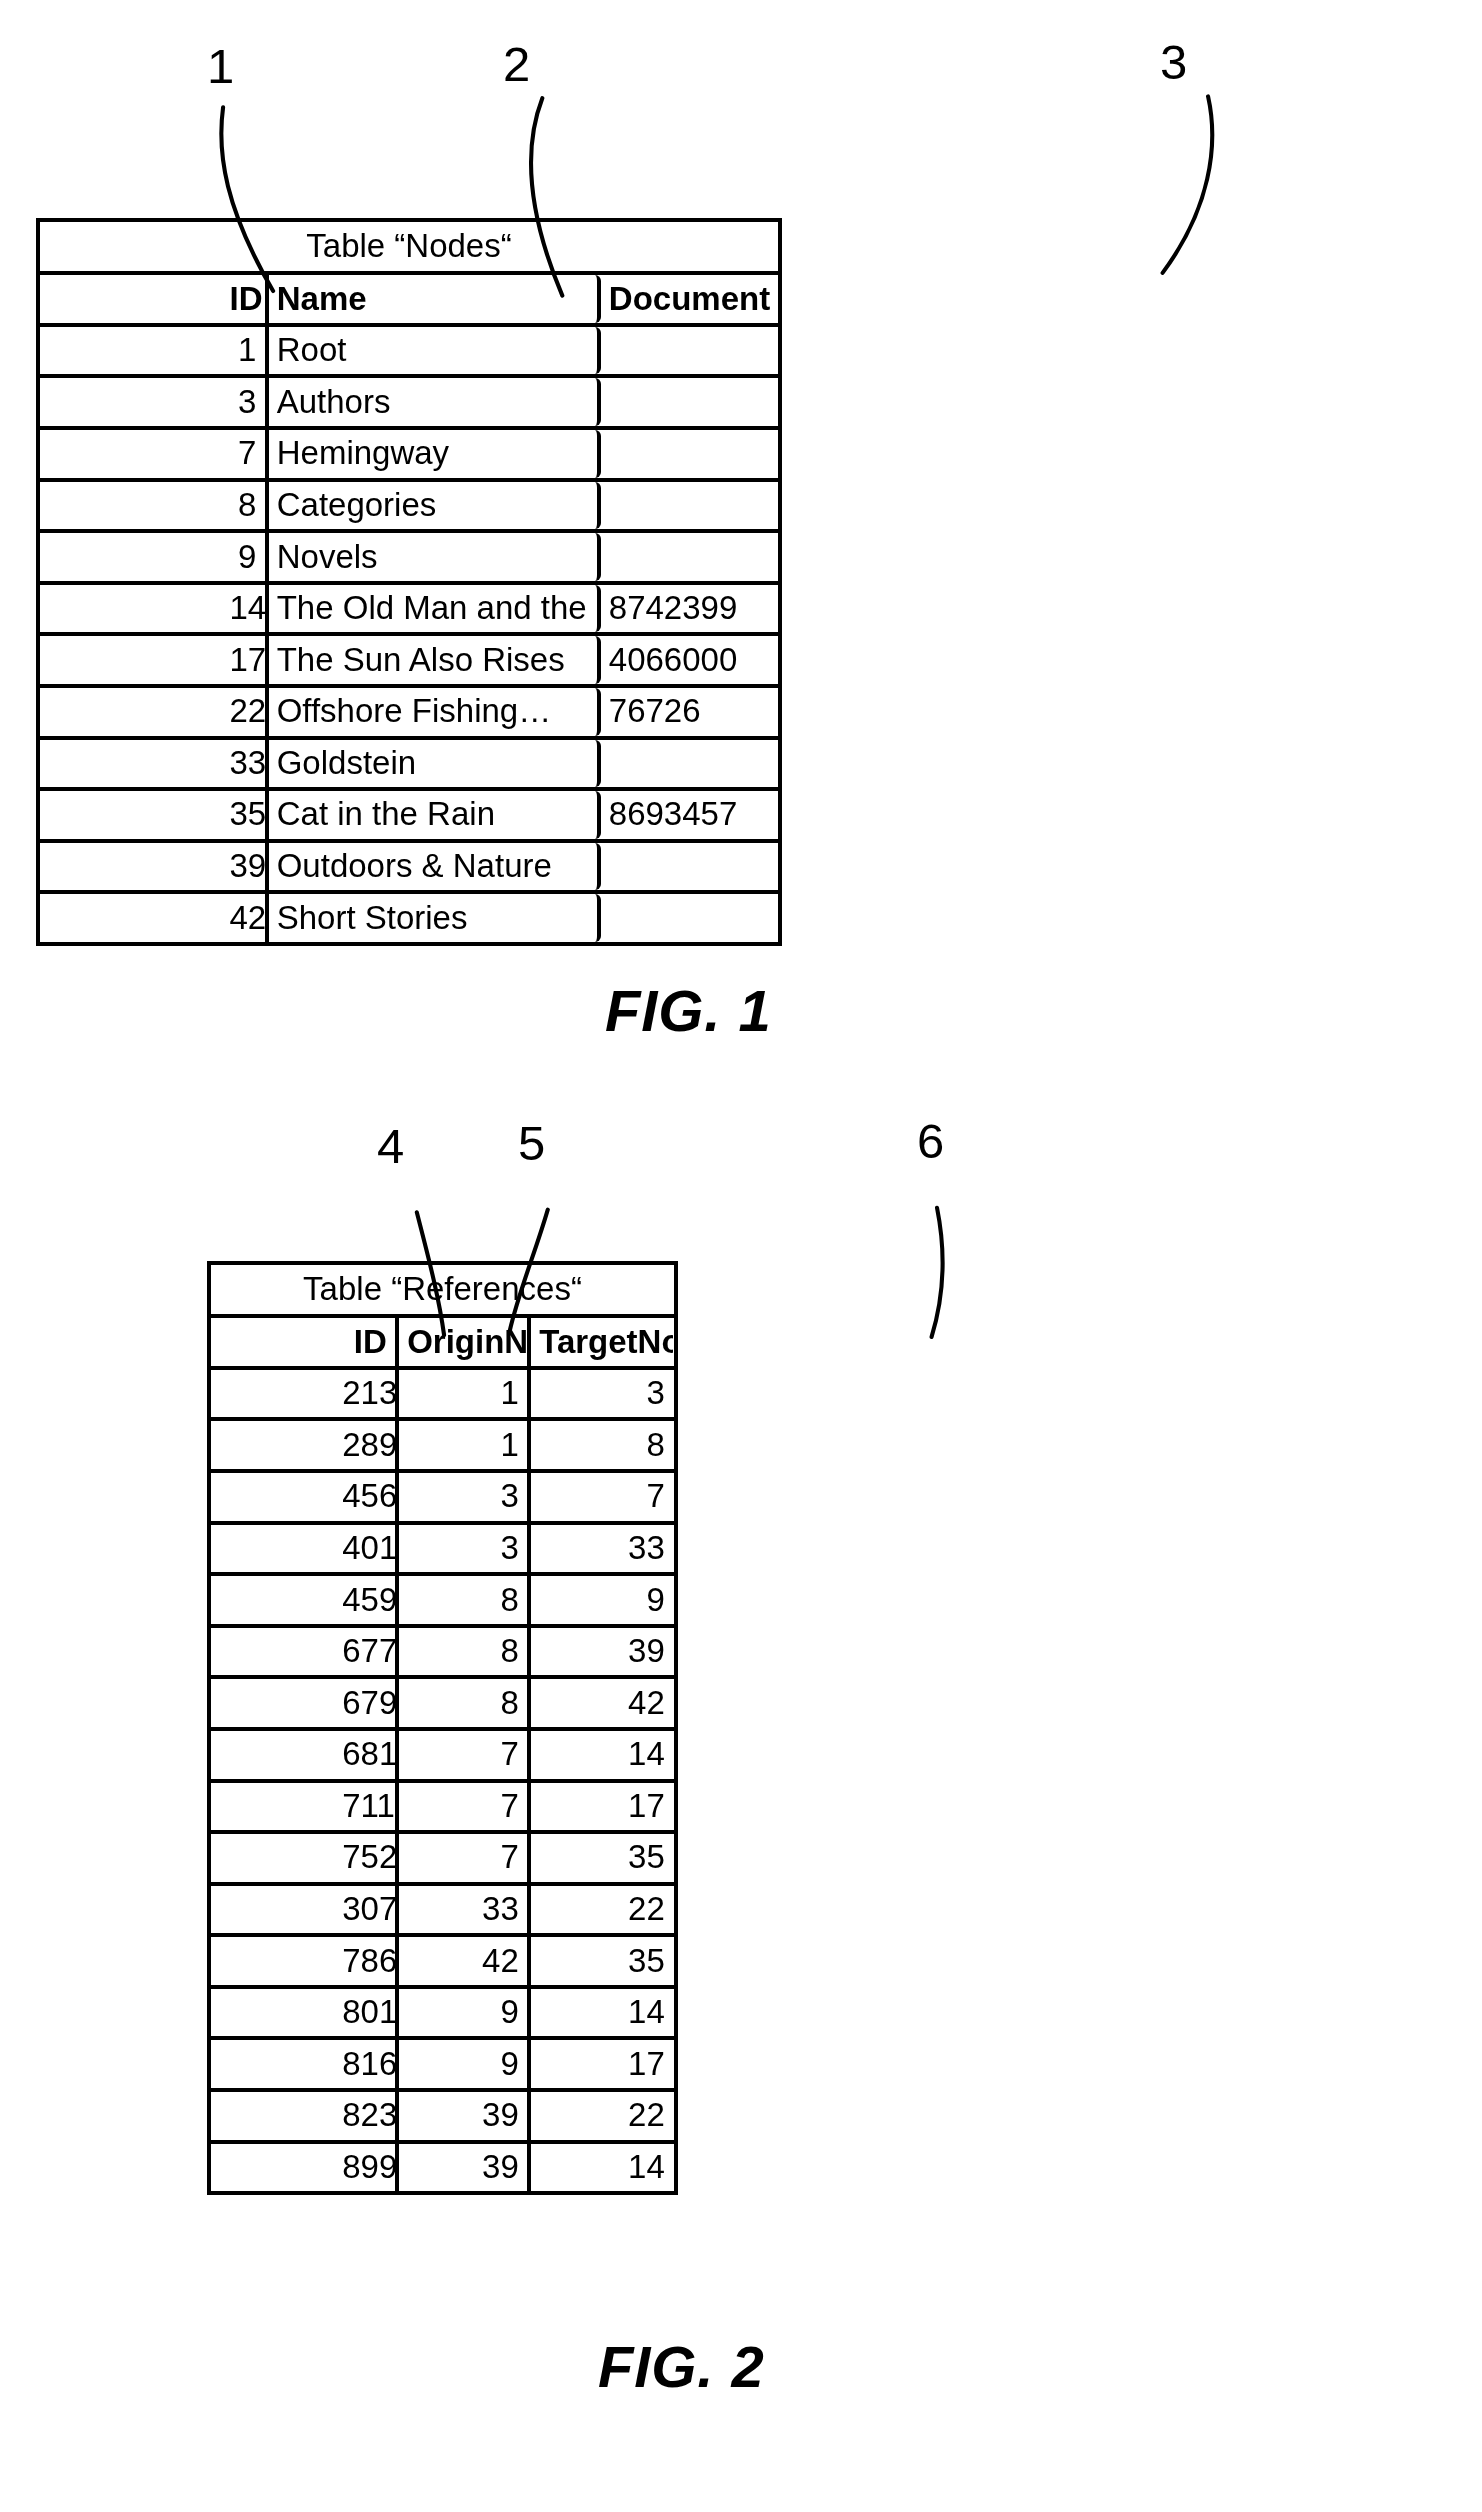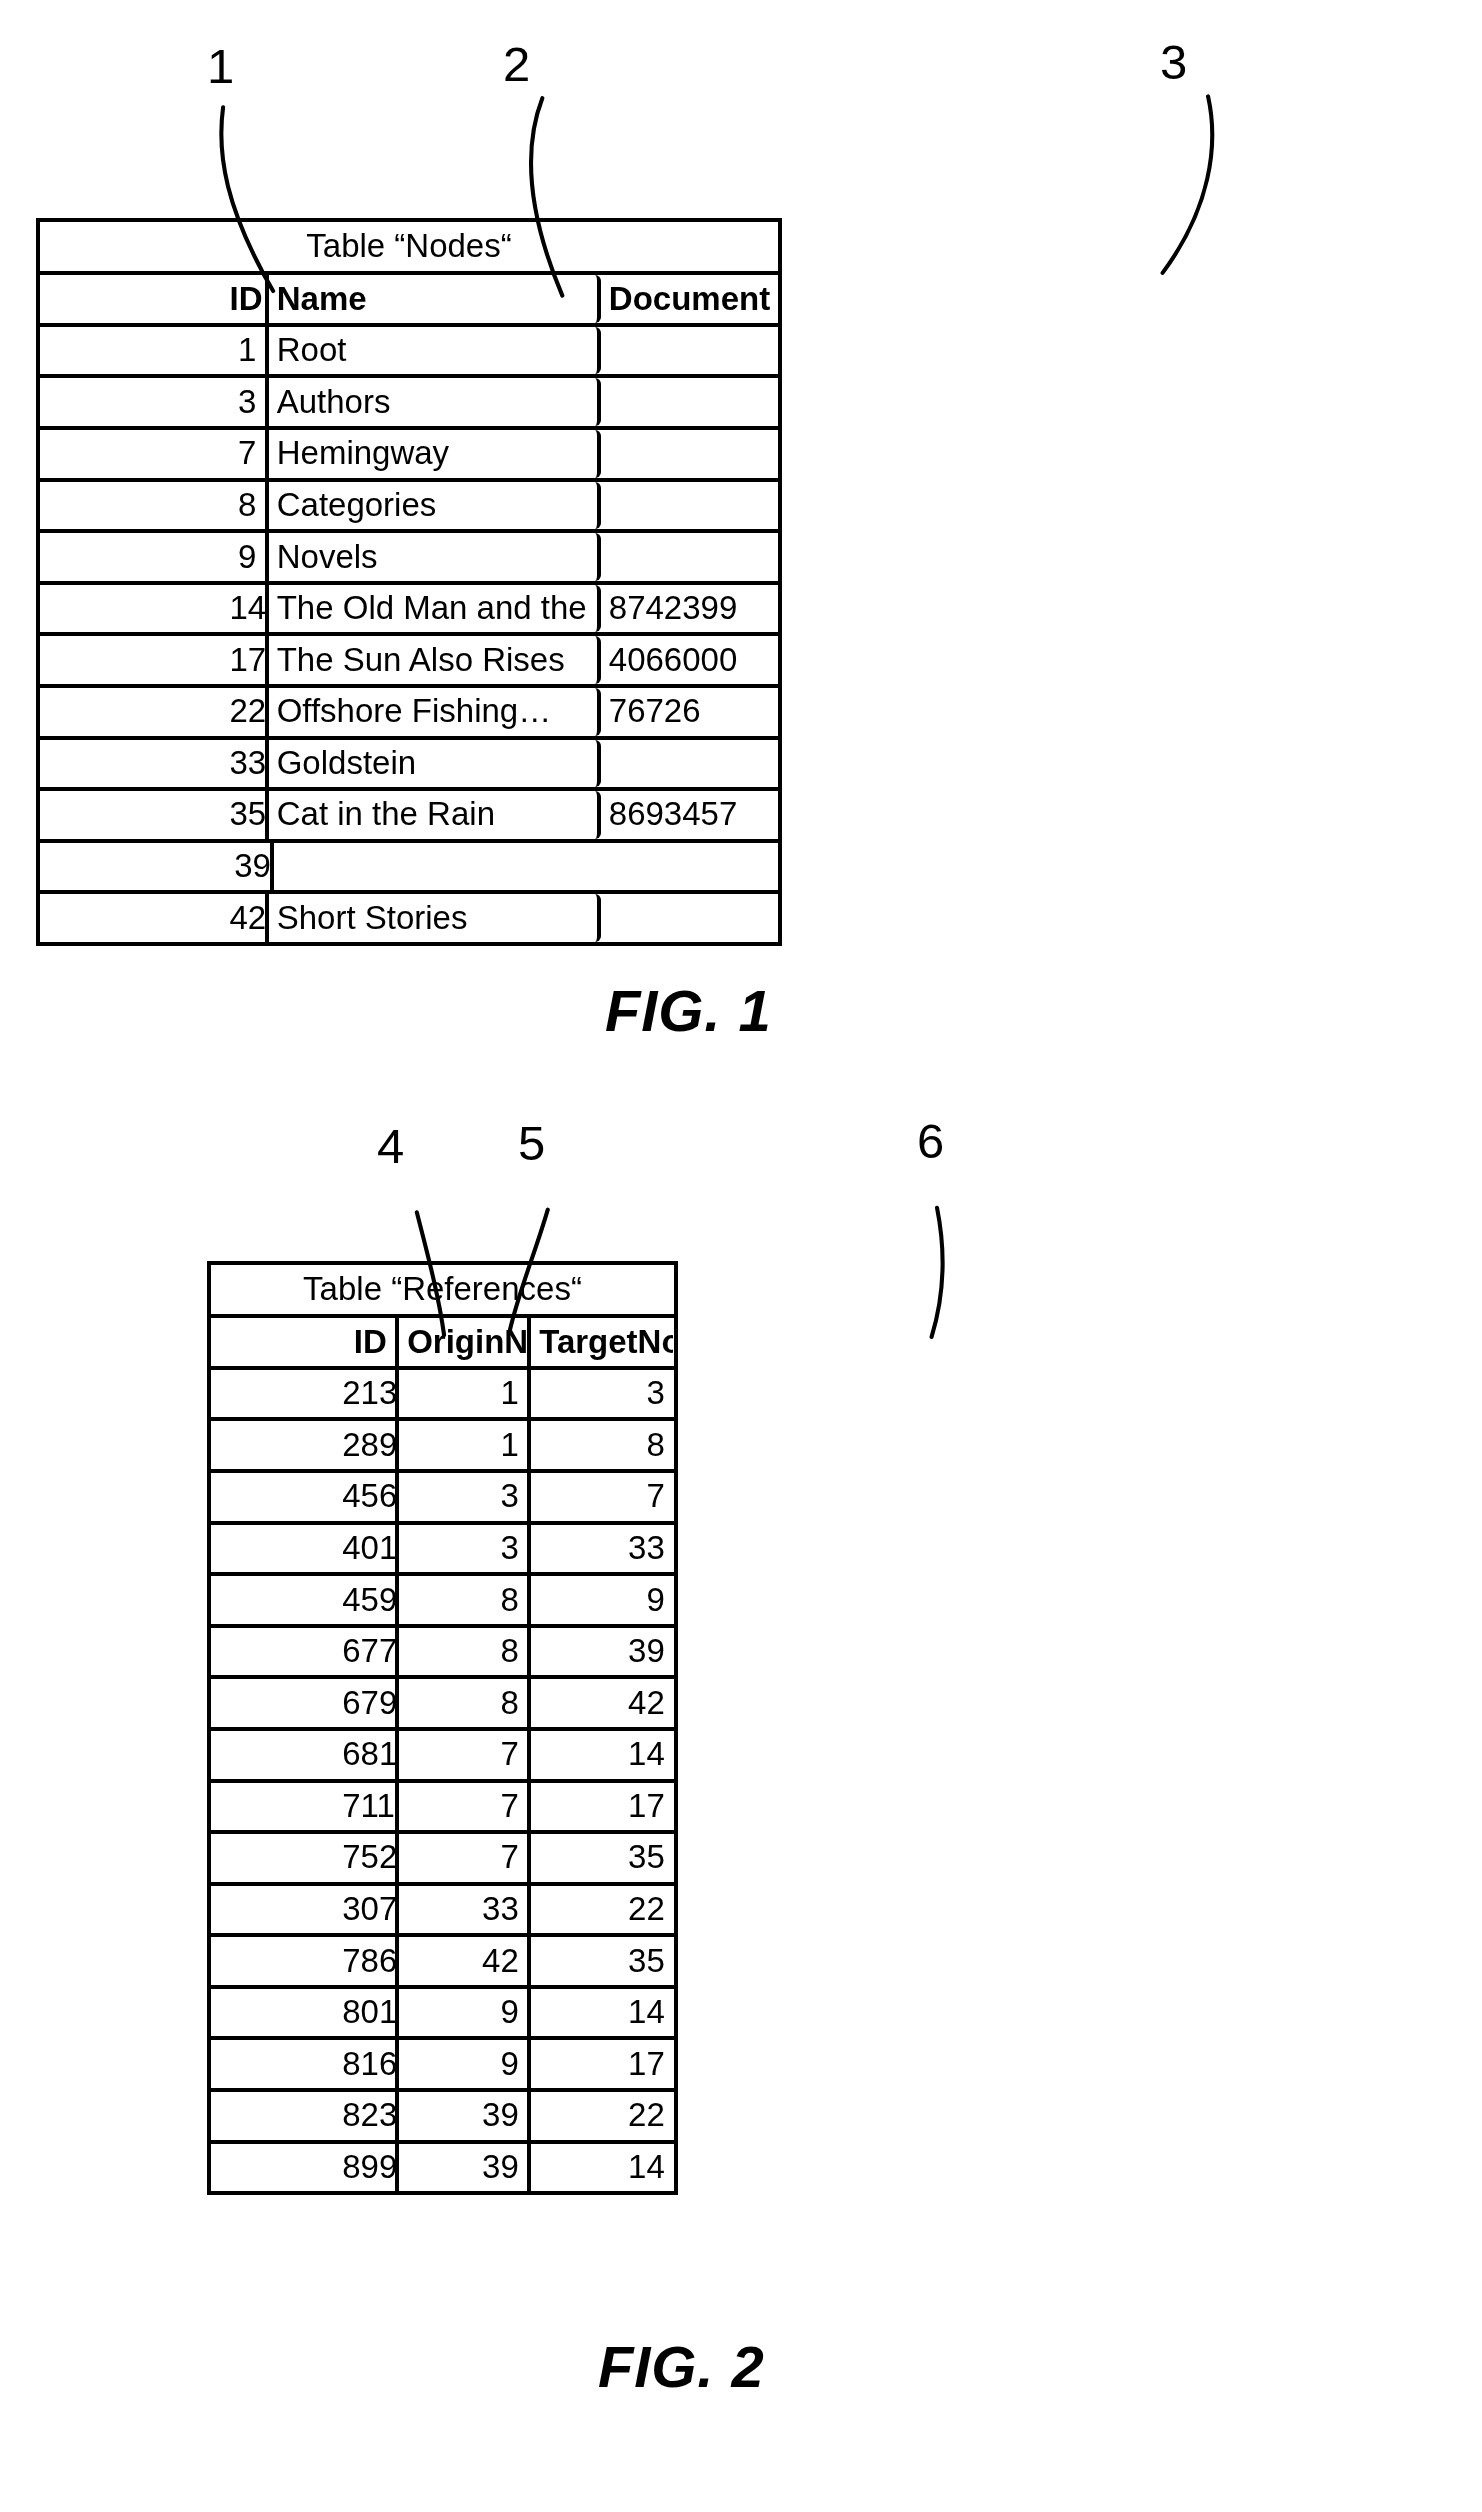--- a/index.html
+++ b/index.html
@@ -180,20 +180,21 @@
   </div>
   <div class="prow">
     <div class="pcell c-pad"></div>
     <div class="pcell c-id rt vline">35</div>
     <div class="pcell c-name lt vline">Cat in the Rain</div>
     <div class="pcell c-doc lt">8693457</div>
   </div>
   <div class="prow">
     <div class="pcell c-pad"></div>
     <div class="pcell c-id rt vline">39</div>
+    <div class="pcell c-name lt vline">Outdoors &amp; Nature</div>
     <div class="pcell c-doc lt"></div>
   </div>
   <div class="prow">
     <div class="pcell c-pad"></div>
     <div class="pcell c-id rt vline">42</div>
     <div class="pcell c-name lt vline">Short Stories</div>
     <div class="pcell c-doc lt"></div>
   </div>
 
 </div>

